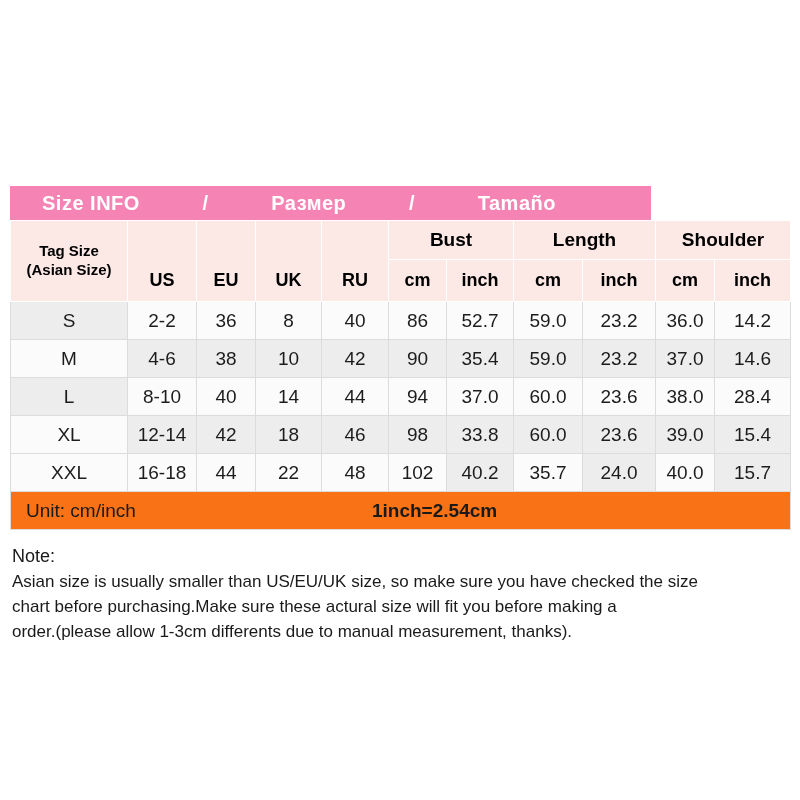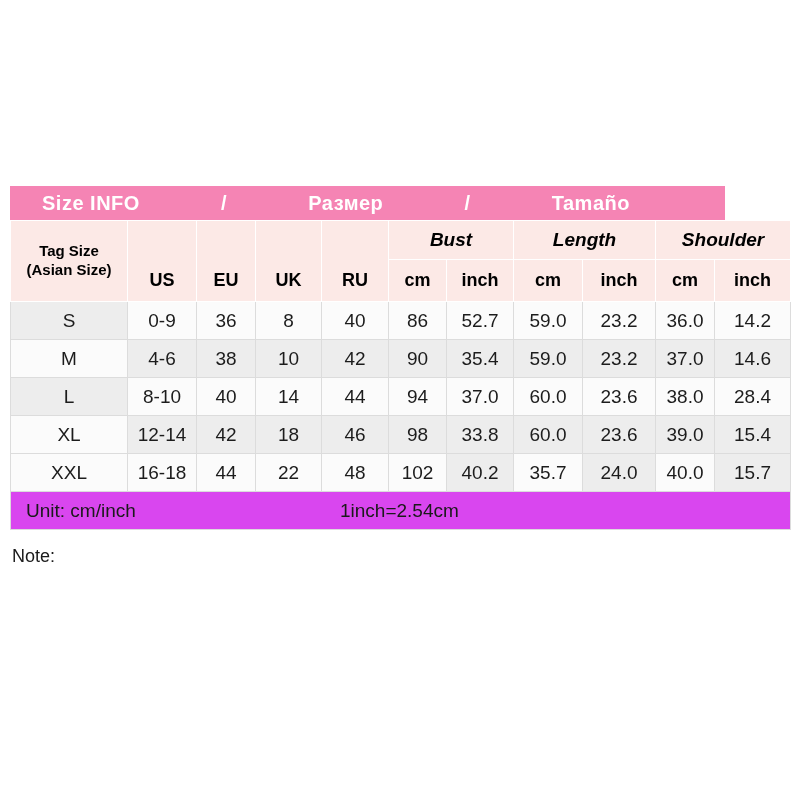--- a/index.html
+++ b/index.html
@@ -5,61 +5,61 @@
   html,body{margin:0;padding:0;background:#ffffff;}
   body{
     width:800px;height:800px;position:relative;overflow:hidden;
     font-family:"Liberation Sans","DejaVu Sans",sans-serif;
     color:#1a1a1a;
   }
   .sheet{position:absolute;left:10px;top:186px;width:780px;}
 
   
   .pink-bar{
-    width:715px;height:34px;
+    width:641px;height:34px;
     background:#f584b4;
     display:flex;align-items:center;justify-content:space-between;
     padding:0 95px 0 32px;box-sizing:border-box;
     color:#ffffff;font-size:20px;font-weight:600;letter-spacing:.5px;
   }
 
   table{border-collapse:collapse;table-layout:fixed;width:780px;}
   td,th{box-sizing:border-box;overflow:hidden;}
 
   
   thead th{
     background:#fce9e6;color:#000;
     border:1px solid #ffffff;
     font-size:18px;font-weight:bold;text-align:center;
   }
   tr.head-1{height:39px;}
   tr.head-2{height:42px;}
   th.tag-size{font-size:15px;line-height:1.25;white-space:pre-line;vertical-align:middle;}
   th.size-col{vertical-align:bottom;padding-bottom:10px;text-align:center;}
-  th.group-col{vertical-align:middle;font-size:19px;font-style:italic;}
+  th.group-col{vertical-align:middle;font-size:19px;}
   th.unit-col{vertical-align:middle;}
 
   
   tbody tr{height:38px;}
   tbody td{
     border:1px solid #dcdcdc;background:#fbfbfb;
     text-align:center;vertical-align:middle;
     font-size:19px;color:#1c1c1c;
   }
   tbody td.tag-cell{font-size:19px;}
   tbody td.shade{background:#ededed;}
 
   
   tr.unit-row{height:38px;}
   tr.unit-row td{
     border:1px solid #dcdcdc;border-left:1px solid #dcdcdc;
-    background:#d946ef;position:relative;font-size:19px;text-align:left;
+    background:#f97316;position:relative;font-size:19px;text-align:left;
   }
   .unit-label{position:absolute;left:15px;top:50%;transform:translateY(-50%);}
-  .inch-conversion{position:absolute;left:329px;top:50%;transform:translateY(-50%);}
+  .inch-conversion{position:absolute;left:361px;top:50%;transform:translateY(-50%);font-weight:bold;}
 
   
   .note{margin-top:16px;padding-left:2px;}
   .note-title{font-size:18px;margin-bottom:2px;}
   .note-body{font-size:17px;line-height:25px;white-space:pre-line;}
 </style>
 </head>
 <body>
 
 <div class="sheet">
@@ -103,21 +103,21 @@
         <th class="unit-col">inch</th>
         <th class="unit-col">cm</th>
         <th class="unit-col">inch</th>
         <th class="unit-col">cm</th>
         <th class="unit-col">inch</th>
       </tr>
     </thead>
     <tbody>
         <tr>
           <td class="tag-cell shade">S</td>
-          <td>0-9</td>
+          <td>2-2</td>
           <td>36</td>
           <td>8</td>
           <td>40</td>
           <td>86</td>
           <td>52.7</td>
           <td>59.0</td>
           <td>23.2</td>
           <td>36.0</td>
           <td>14.2</td>
         </tr>
@@ -179,15 +179,18 @@
         <td colspan="11">
           <span class="unit-label">Unit: cm/inch</span>
           <span class="inch-conversion">1inch=2.54cm</span>
         </td>
       </tr>
     </tfoot>
   </table>
 
   <div class="note">
     <div class="note-title">Note:</div>
+    <div class="note-body">Asian size is usually smaller than US/EU/UK size, so make sure you have checked the size
+chart before purchasing.Make sure these actural size will fit you before making a
+order.(please allow 1-3cm differents due to manual measurement, thanks).</div>
   </div>
 
 </div>
 
 </body></html>

